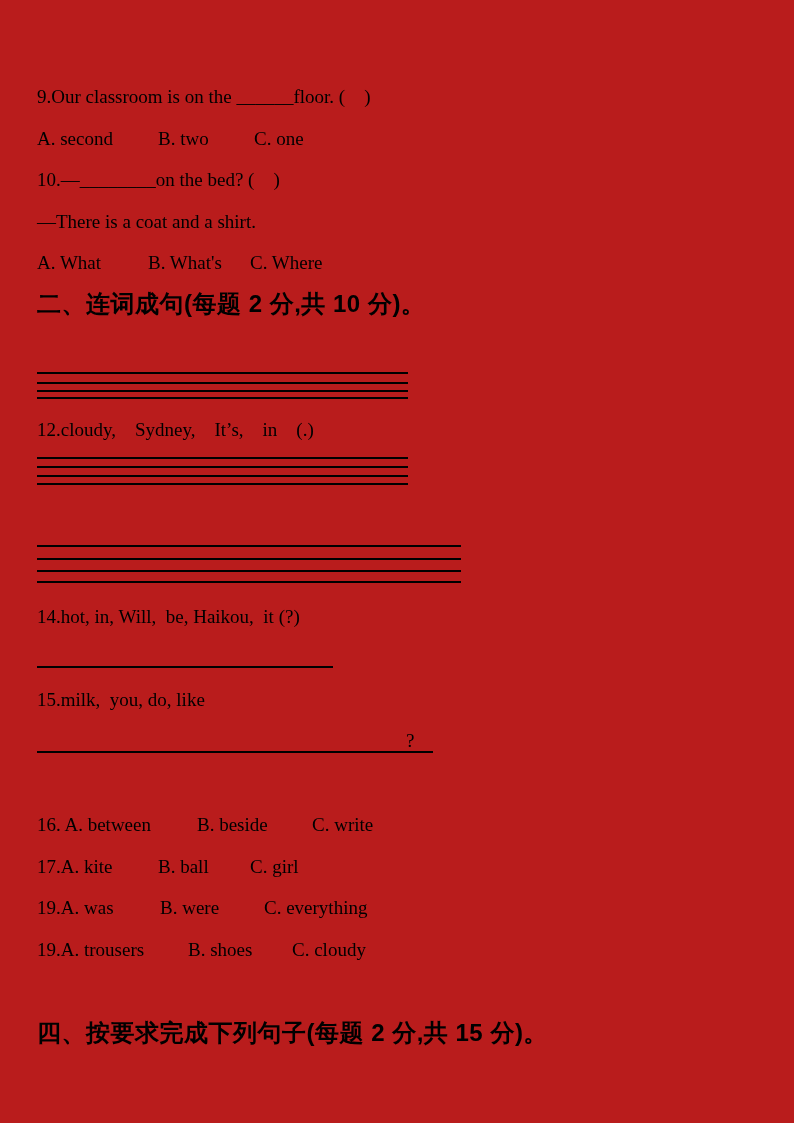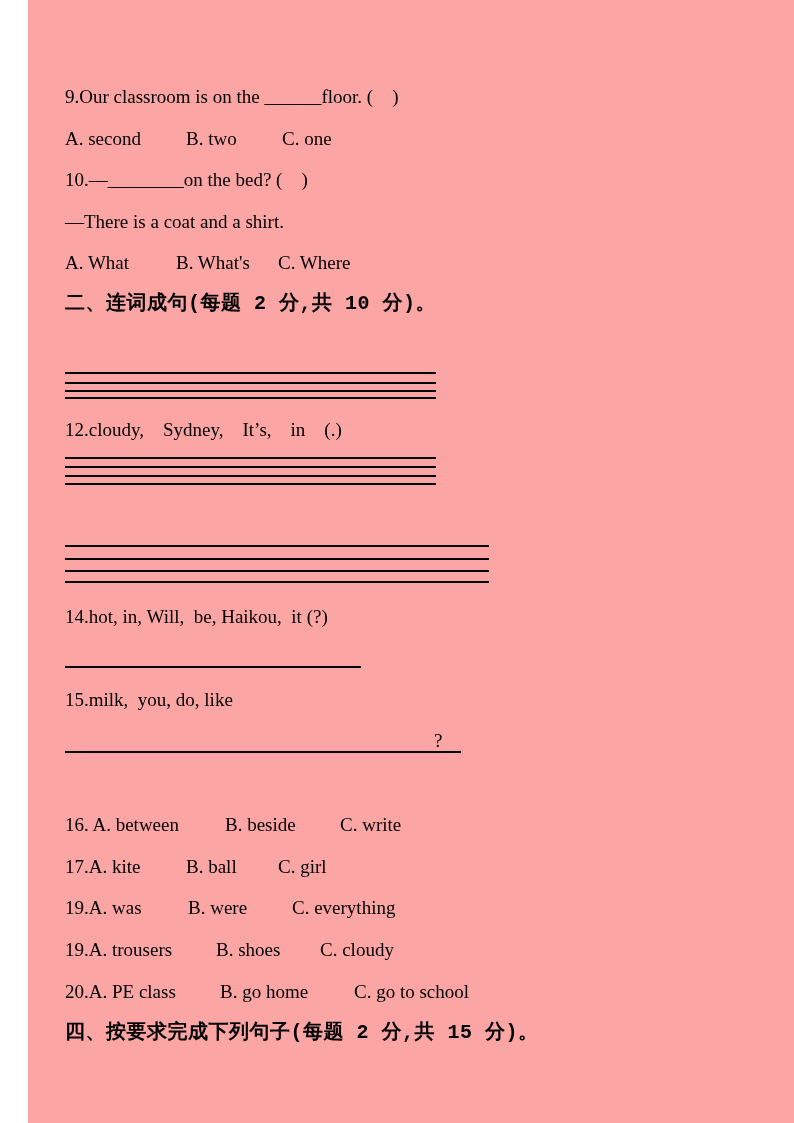--- a/index.html
+++ b/index.html
@@ -1,24 +1,24 @@
 <!DOCTYPE html>
 <html><head>
 <meta charset="utf-8">
 <style>
   html,body{margin:0;padding:0;background:#fff;}
   body{width:794px;height:1123px;position:relative;overflow:hidden;
        font-family:"Liberation Serif","DejaVu Serif",serif;
        color:#000;font-size:19px;}
-  .page{position:absolute;inset:0;background:#fca5a5;margin-left:28px;}
+  .page{position:absolute;inset:0;background:#b91c1c;}
   .row{position:absolute;left:37px;white-space:pre;line-height:24px;}
   .opt{position:absolute;top:0;white-space:pre;}
   .optrow{position:absolute;left:0;width:794px;height:24px;line-height:24px;}
-  .heading{font-family:Liberation Mono, monospace;
-           font-weight:bold;font-size:20px;letter-spacing:0.5px;}
+  .heading{font-family:Liberation Sans, sans-serif;
+           font-weight:bold;font-size:24px;letter-spacing:0.5px;}
   .rule{position:absolute;left:37px;height:2px;background:#000;}
   .qmark{position:absolute;white-space:pre;}
 </style>
 </head>
 <body>
 
 <div class="page">
 
   <div class="row" style="top:85px">9.Our classroom is on the ______floor. (    )</div>
 
@@ -86,21 +86,16 @@
     <span class="opt" style="left:160px">B. were</span>
     <span class="opt" style="left:264px">C. everything</span>
   </div>
 
   <div class="optrow" style="top:938px">
     <span class="opt" style="left:37px">19.A. trousers</span>
     <span class="opt" style="left:188px">B. shoes</span>
     <span class="opt" style="left:292px">C. cloudy</span>
   </div>
 
-  <div class="optrow" style="top:980px">
-    <span class="opt" style="left:37px">20.A. PE class</span>
-    <span class="opt" style="left:192px">B. go home</span>
-    <span class="opt" style="left:326px">C. go to school</span>
-  </div>
 
   <div class="row heading" style="top:1021px">四、按要求完成下列句子(每题 2 分,共 15 分)。</div>
 
 </div>
 
 </body></html>

